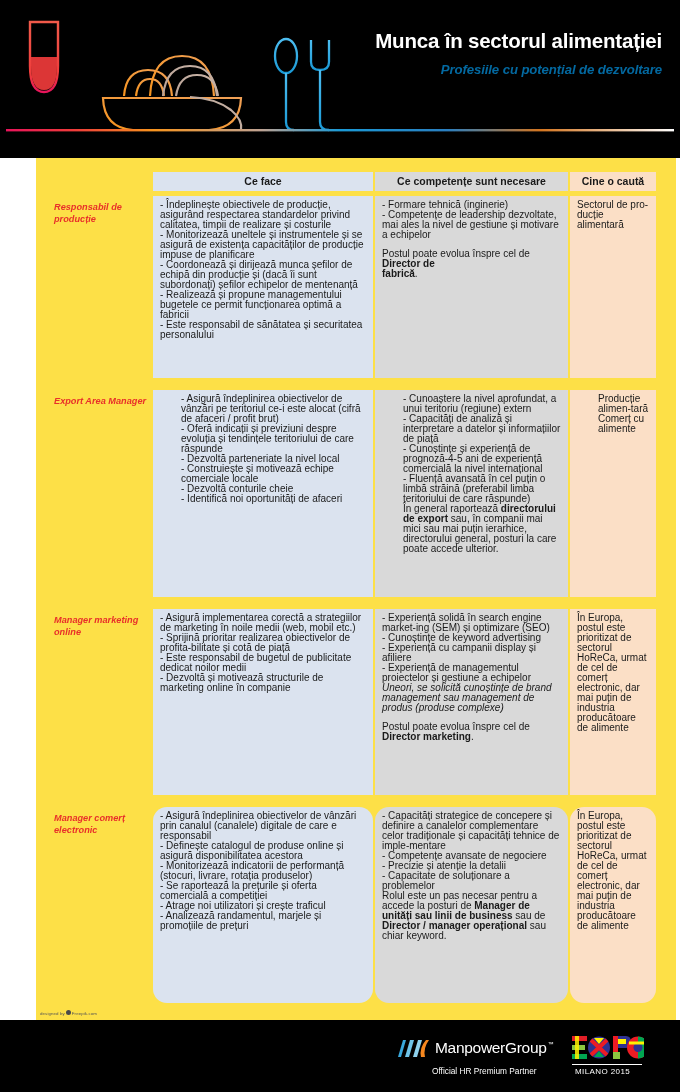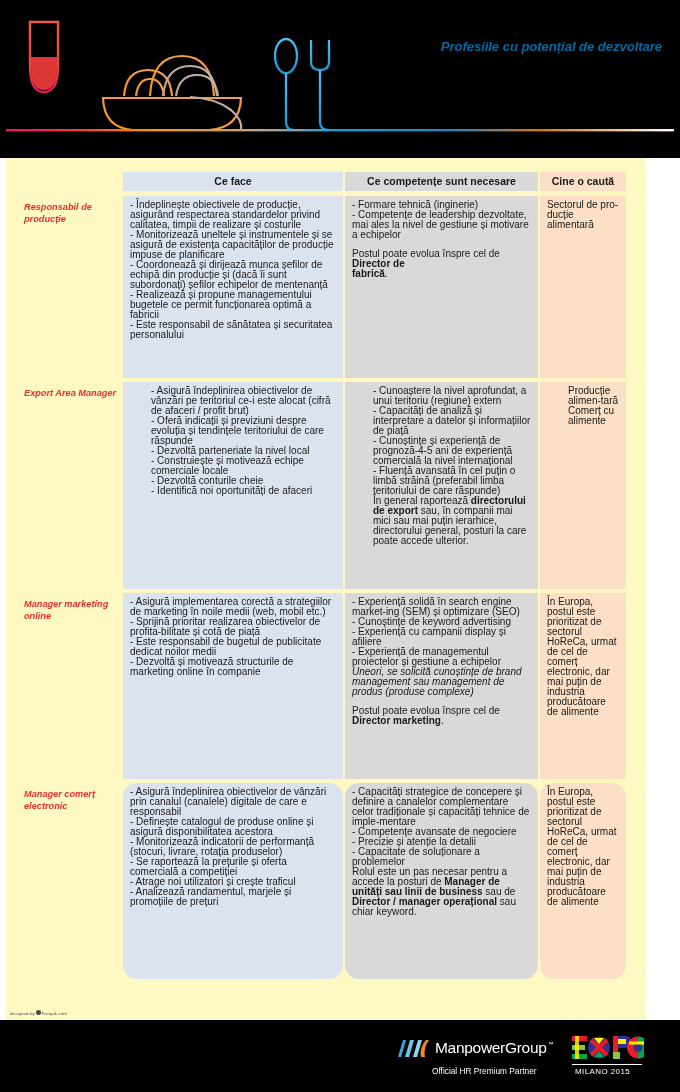--- a/index.html
+++ b/index.html
@@ -59,25 +59,25 @@
   
   .page {
     position: relative;
     width: 680px;
     height: 862px;
     background: #ffffff;
     overflow: hidden;
   }
   .sheet {
     position: absolute;
-    left: 6px;
+    left: 36px;
     top: 0px;
     width: 640px;
     height: 862px;
-    background: #fef9c3;
+    background: #fde047;
   }
 
   .table {
     position: absolute;
     left: 0;
     top: 14px;
     width: 640px;
   }
 
   
@@ -97,21 +97,21 @@
     color: #1a1a1a;
     white-space: nowrap;
   }
   .th-ce-face      { left: 117px; width: 220px; background: #dbe3ef; }
   .th-competente   { left: 339px; width: 193px; background: #d9d9d9; }
   .th-cine         { left: 534px; width: 86px;  background: #fbdfc6; }
 
   
   .row {
     position: relative;
-    margin-bottom: 4px;
+    margin-bottom: 12px;
   }
   .cell {
     position: absolute;
     top: 0;
     box-sizing: border-box;
     font-size: 10px;
     line-height: 10px;
     color: #1a1a1a;
   }
   .cell p { margin: 0; }
@@ -298,20 +298,21 @@
       <path d="M311 40 L311 62 Q311 70 320 70 Q329 70 329 62 L329 40"></path>
       <line x1="317" y1="40" x2="317" y2="62"></line>
       <line x1="323" y1="40" x2="323" y2="62"></line>
       <path d="M320 70 L320 122 Q320 130 329 130"></path>
     </g>
 
     <rect x="6" y="129" width="668" height="2.4" fill="url(#gBase)"></rect>
   </svg>
 
   <div class="header-titles">
+    <div class="header-title">Munca în sectorul alimentației</div>
     <div class="header-subtitle">Profesiile cu potențial de dezvoltare</div>
   </div>
 </div>
 
 <div class="page">
   <div class="sheet">
 
     <div class="table">
 
       <div class="thead">

